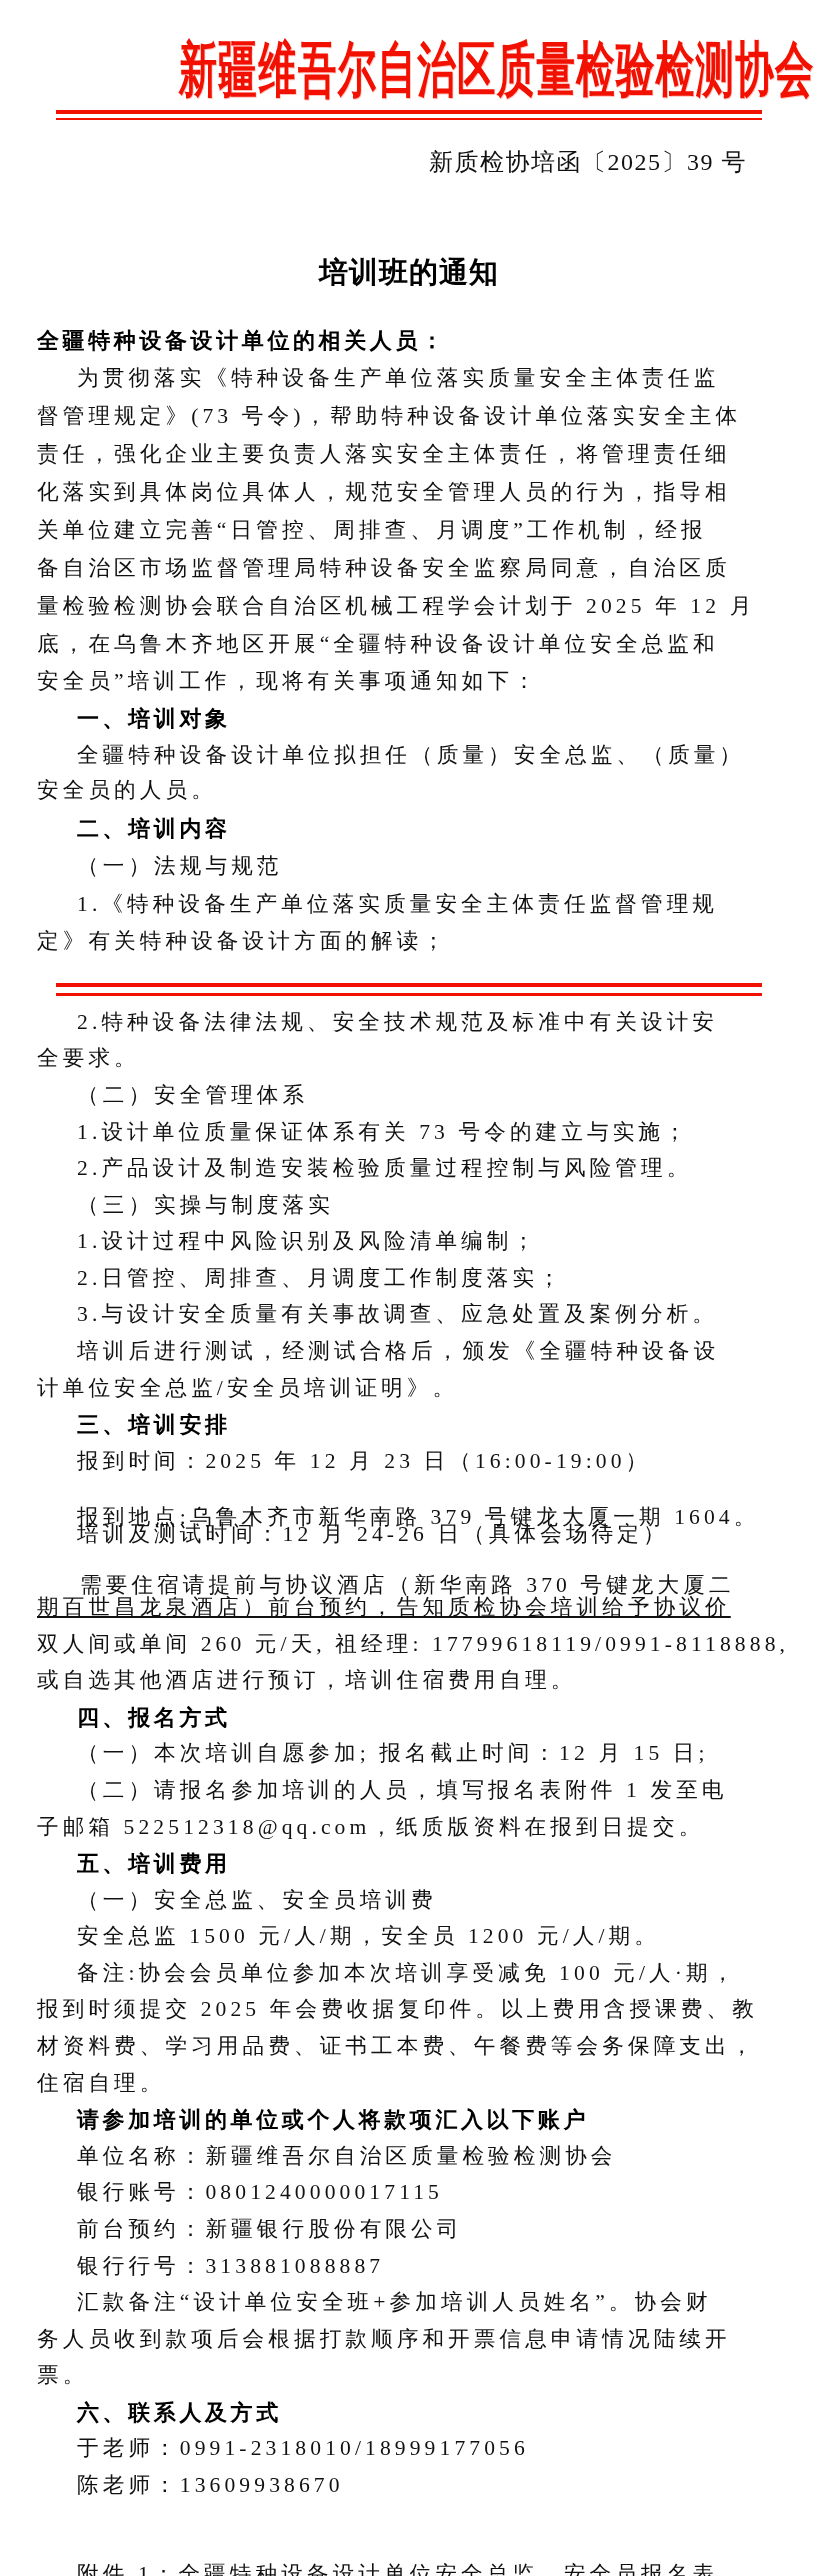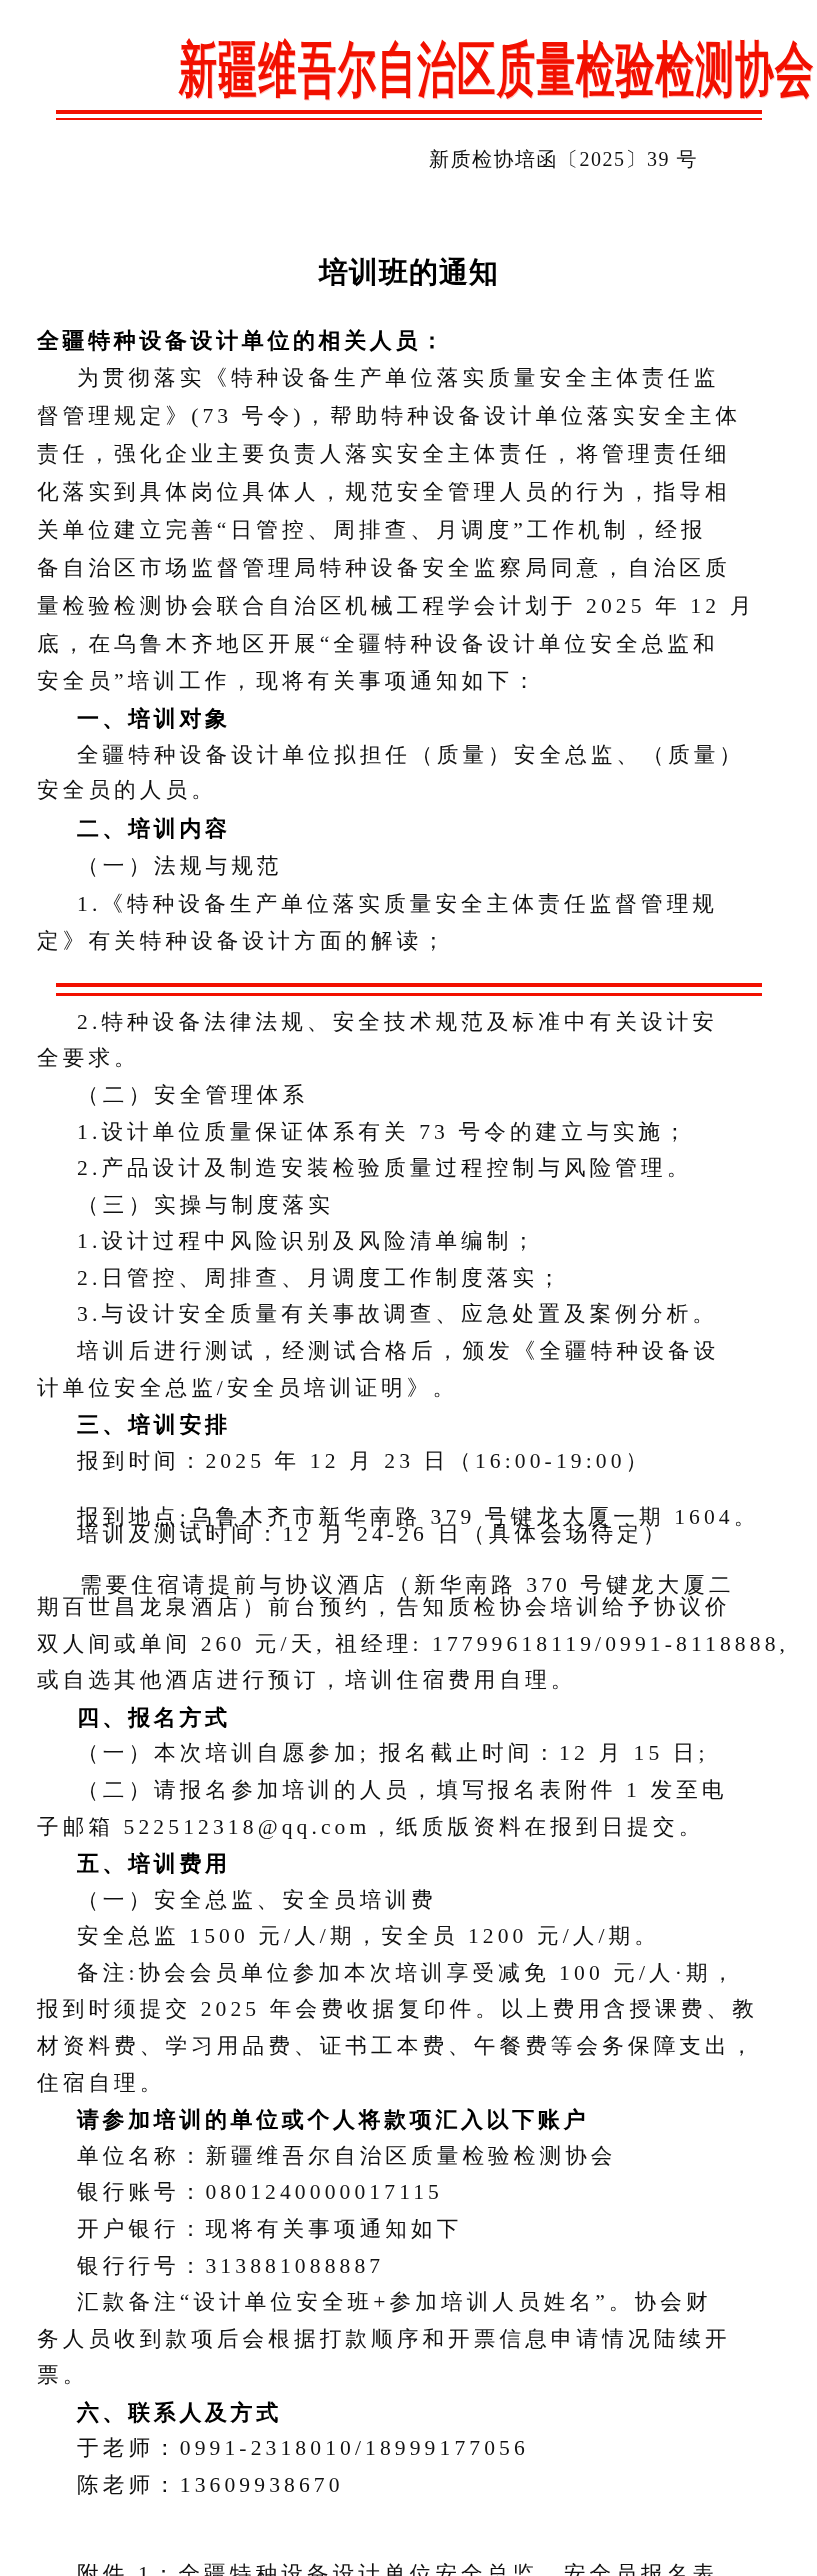--- a/index.html
+++ b/index.html
@@ -38,21 +38,21 @@
     position:absolute;left:56px;width:706px;
     background:var(--red);
   }
   .rule-a{top:110px;height:4.1px;}
   .rule-b{top:118px;height:2.1px;}
   .rule-c{top:983px;height:3.6px;}
   .rule-d{top:993px;height:3.1px;}
   .doc-number{
     position:absolute;
     top:146px;left:429px;
-    font-size:20px;
+    font-size:24px;
     letter-spacing:1.5px;
     color:var(--text);
     white-space:nowrap;
   }
   .doc-title{
     position:absolute;left:0;width:100%;
     text-align:center;
     font-family:"Liberation Sans","DejaVu Sans",sans-serif;
     font-weight:bold;
     font-size:29px;
@@ -124,38 +124,38 @@
       <div class="line ln-b" style="top: 1230px; left: 77px;">1.设计过程中风险识别及风险清单编制；</div>
       <div class="line ln-b" style="top: 1267px; left: 77px;">2.日管控、周排查、月调度工作制度落实；</div>
       <div class="line ln-b" style="top: 1303px; left: 77px;">3.与设计安全质量有关事故调查、应急处置及案例分析。</div>
       <div class="line ln-b" style="top: 1340px; left: 77px;">培训后进行测试，经测试合格后，颁发《全疆特种设备设</div>
       <div class="line ln-b" style="top: 1377px; left: 37px;">计单位安全总监/安全员培训证明》。</div>
       <div class="line ln-h" style="top: 1413px; left: 77px;">三、培训安排</div>
       <div class="line ln-b" style="top: 1450px; left: 77px;">报到时间：2025 年 12 月 23 日（16:00-19:00）</div>
       <div class="line ln-b" style="top: 1486px; left: 77px; margin-top: 20px;">报到地点:乌鲁木齐市新华南路 379 号键龙大厦一期 1604。</div>
       <div class="line ln-b" style="top: 1523px; left: 77px;">培训及测试时间：12 月 24-26 日（具体会场待定）</div>
       <div class="line ln-b" style="top: 1560px; left: 80px; margin-top: 14px;">需要住宿请提前与协议酒店（新华南路 370 号键龙大厦二</div>
-      <div class="line ln-b" style="top: 1596px; left: 37px;">期百世昌龙泉酒店）前台预约，告知质检协会培训给予协议价</div>
+      <div class="line ln-b" style="top: 1596px; left: 37px; text-decoration: underline;">期百世昌龙泉酒店）前台预约，告知质检协会培训给予协议价</div>
       <div class="line ln-b" style="top: 1633px; left: 37px;">双人间或单间 260 元/天, 祖经理: 17799618119/0991-8118888,</div>
       <div class="line ln-b" style="top: 1669px; left: 37px;">或自选其他酒店进行预订，培训住宿费用自理。</div>
       <div class="line ln-h" style="top: 1706px; left: 77px; text-align: center;">四、报名方式</div>
       <div class="line ln-b" style="top: 1742px; left: 77px;">（一）本次培训自愿参加; 报名截止时间：12 月 15 日;</div>
       <div class="line ln-b" style="top: 1779px; left: 77px;">（二）请报名参加培训的人员，填写报名表附件 1 发至电</div>
       <div class="line ln-b" style="top: 1816px; left: 37px;">子邮箱 522512318@qq.com，纸质版资料在报到日提交。</div>
       <div class="line ln-h" style="top: 1852px; left: 77px;">五、培训费用</div>
       <div class="line ln-b" style="top: 1889px; left: 77px;">（一）安全总监、安全员培训费</div>
       <div class="line ln-b" style="top: 1925px; left: 77px;">安全总监 1500 元/人/期，安全员 1200 元/人/期。</div>
       <div class="line ln-b" style="top: 1962px; left: 77px;">备注:协会会员单位参加本次培训享受减免 100 元/人·期，</div>
       <div class="line ln-b" style="top: 1998px; left: 37px;">报到时须提交 2025 年会费收据复印件。以上费用含授课费、教</div>
       <div class="line ln-b" style="top: 2035px; left: 37px;">材资料费、学习用品费、证书工本费、午餐费等会务保障支出，</div>
       <div class="line ln-b" style="top: 2072px; left: 37px;">住宿自理。</div>
       <div class="line ln-h" style="top: 2108px; left: 77px;">请参加培训的单位或个人将款项汇入以下账户</div>
       <div class="line ln-b" style="top: 2145px; left: 77px;">单位名称：新疆维吾尔自治区质量检验检测协会</div>
       <div class="line ln-b" style="top: 2181px; left: 77px;">银行账号：0801240000017115</div>
-      <div class="line ln-b" style="top: 2218px; left: 77px;">开户银行：现将有关事项通知如下</div>
+      <div class="line ln-b" style="top: 2218px; left: 77px;">前台预约：新疆银行股份有限公司</div>
       <div class="line ln-b" style="top: 2255px; left: 77px;">银行行号：313881088887</div>
       <div class="line ln-b" style="top: 2291px; left: 77px;">汇款备注“设计单位安全班+参加培训人员姓名”。协会财</div>
       <div class="line ln-b" style="top: 2328px; left: 37px;">务人员收到款项后会根据打款顺序和开票信息申请情况陆续开</div>
       <div class="line ln-b" style="top: 2364px; left: 37px;">票。</div>
       <div class="line ln-h" style="top: 2401px; left: 77px;">六、联系人及方式</div>
       <div class="line ln-b" style="top: 2437px; left: 77px;">于老师：0991-2318010/18999177056</div>
       <div class="line ln-b" style="top: 2474px; left: 77px;">陈老师：13609938670</div>
       <div class="line ln-b" style="top: 2563px; left: 77px;">附件 1：全疆特种设备设计单位安全总监、安全员报名表</div>
     </div>
 

